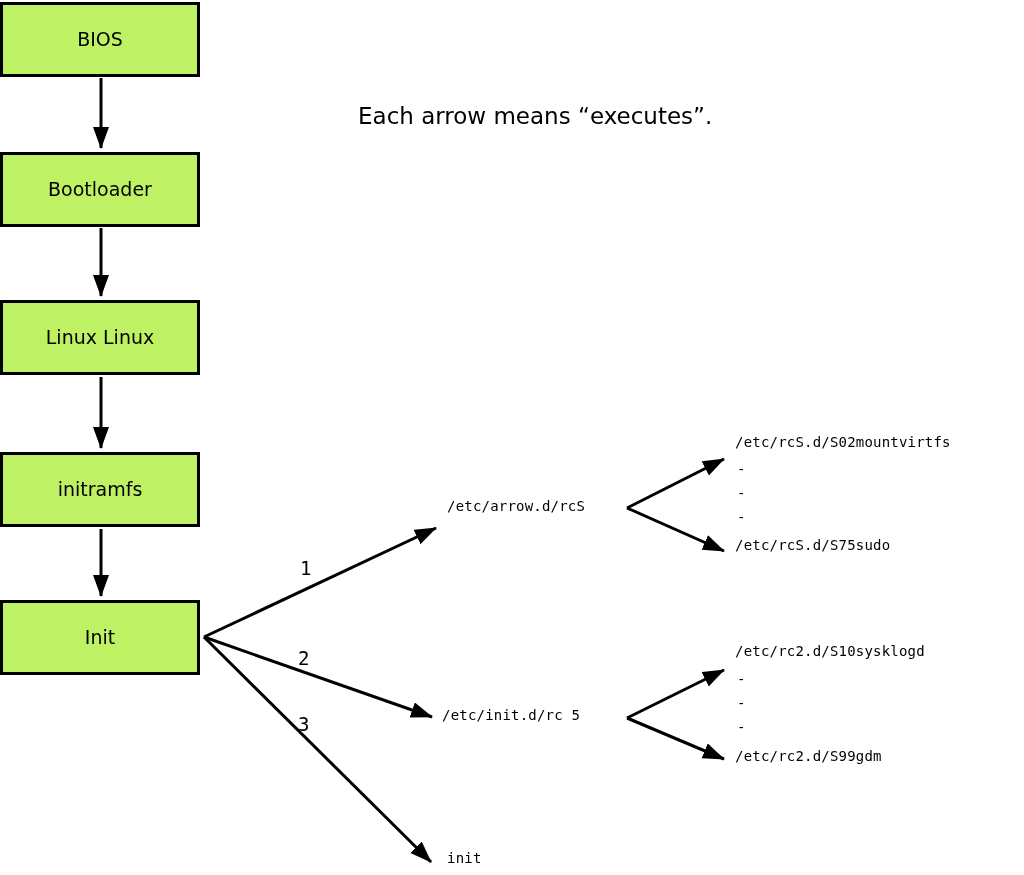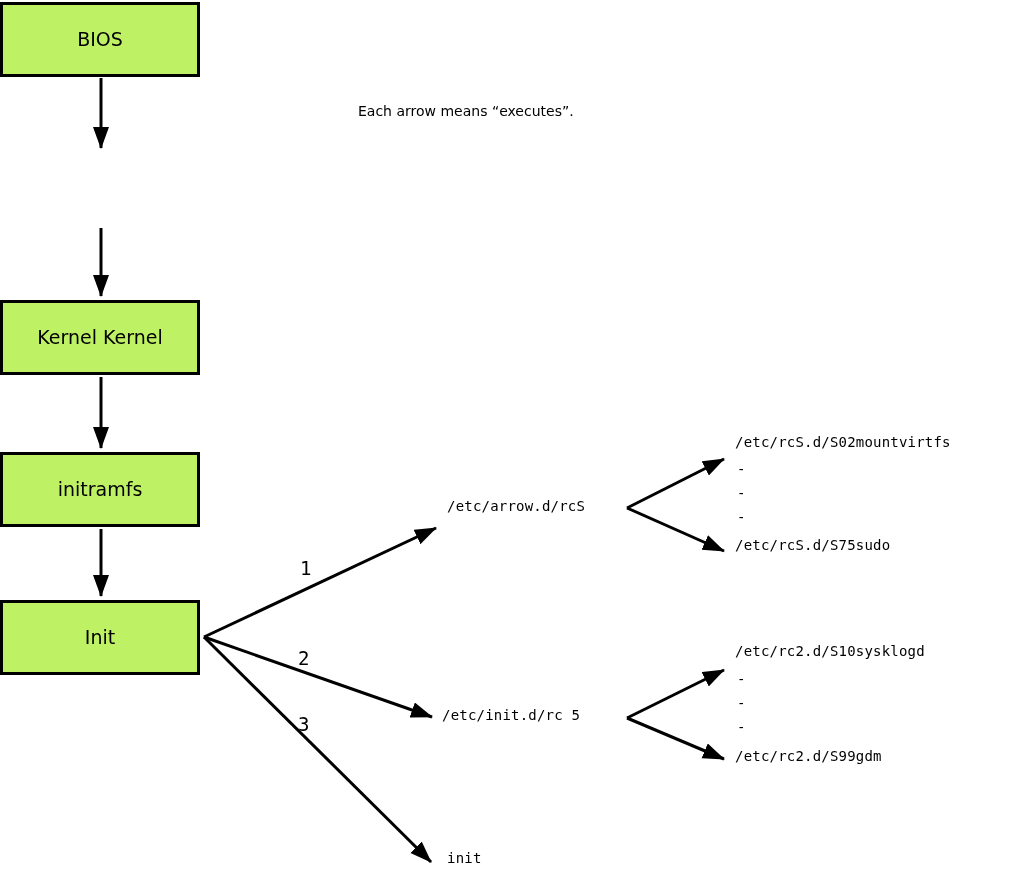--- a/index.html
+++ b/index.html
@@ -47,21 +47,21 @@
   .branch-num {
     position: absolute;
     font-family: "DejaVu Sans Mono", "Liberation Mono", monospace;
     font-size: 19px;
     line-height: 1;
   }
   #note {
     position: absolute;
     left: 358px;
     top: 104px;
-    font-size: 14px;
+    font-size: 23px;
     line-height: 1.1;
   }
 </style>
 </head>
 <body>
 
 <div id="canvas">
 
   <svg id="connector-layer" viewBox="0 0 1024 875" xmlns="http://www.w3.org/2000/svg">
     <defs>
@@ -84,21 +84,22 @@
       <line x1="627" y1="508" x2="724" y2="551" marker-end="url(#arrowhead)"></line>
 
       <line x1="627" y1="718" x2="724" y2="670" marker-end="url(#arrowhead)"></line>
       <line x1="627" y1="718" x2="724" y2="759" marker-end="url(#arrowhead)"></line>
     </g>
   </svg>
 
   <div id="note">Each arrow means “executes”.</div>
 
   <div class="box" style="top:2px">BIOS</div>
-  <div class="box" style="top:300px">Kernel Kernel</div>
+  <div class="box" style="top:152px">Bootloader</div>
+  <div class="box" style="top:300px">Linux Linux</div>
   <div class="box" style="top:600px">Init</div>
   <div class="box" style="top:452px">initramfs</div>
 
   <div class="branch-num" style="left:300px; top:559px">1</div>
   <div class="branch-num" style="left:298px; top:649px">2</div>
   <div class="branch-num" style="left:298px; top:715px">3</div>
 
   <div class="mono" style="left:447px; top:499px">/etc/arrow.d/rcS</div>
   <div class="mono" style="left:442px; top:708px">/etc/init.d/rc 5</div>
   <div class="mono" style="left:447px; top:851px">init</div>

